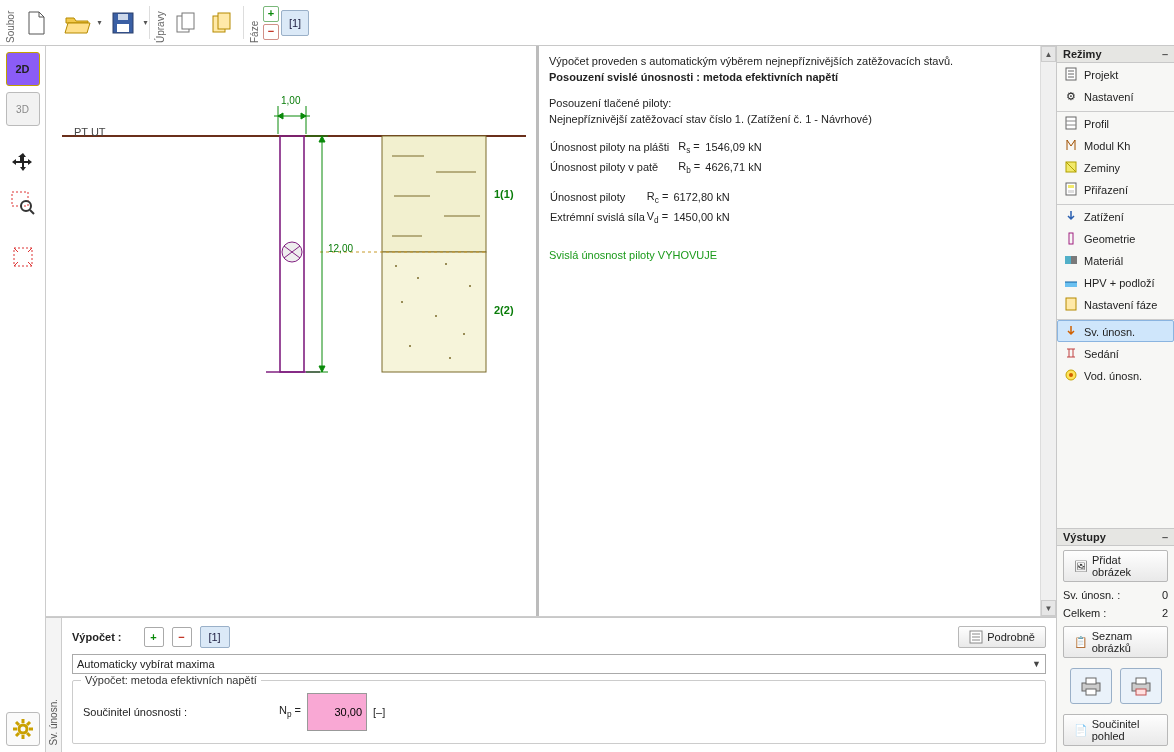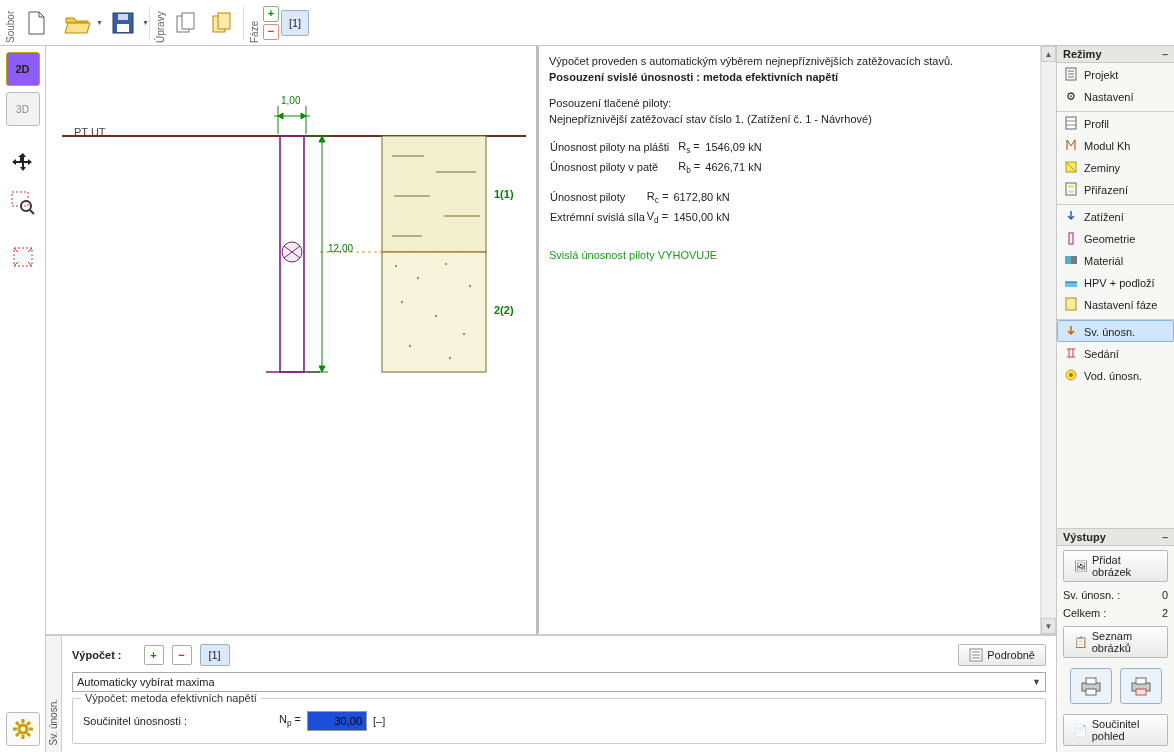--- a/index.html
+++ b/index.html
@@ -42,21 +42,21 @@
 .panel-row1{display:flex;align-items:center;gap:8px}
 .small-sq{width:20px;height:20px;border:1px solid #aaa;border-radius:2px;display:flex;align-items:center;justify-content:center;font-weight:bold;background:#fff}
 .small-sq.plus{color:#0a8a0a}
 .small-sq.minus{color:#c03020}
 .btn{border:1px solid #b8b8b8;background:linear-gradient(#fefefe,#e9e9e9);border-radius:2px;padding:3px 10px;display:flex;align-items:center;gap:4px;font-size:11px}
 .combo{border:1px solid #aaa;background:#fff;padding:3px 4px;display:flex;align-items:center;justify-content:space-between;font-size:11px}
 .combo .chev{font-size:9px;color:#444}
 .fieldset{border:1px solid #ccc;border-radius:2px;padding:8px 10px 12px;position:relative;flex:1}
 .fieldset .legend{position:absolute;top:-7px;left:8px;background:#fff;padding:0 4px;font-size:11px;color:#333}
 .form-line{display:flex;align-items:center;gap:6px;margin-top:4px}
-.inp{border:1px solid #999;background:#1d4ed8;padding:3px 4px;text-align:right;width:60px;font-size:11px}
+.inp{border:1px solid #999;background:#f9a8d4;padding:12px 4px;text-align:right;width:60px;font-size:11px}
 
 .rpane{width:118px;border-left:1px solid #c8c8c8;display:flex;flex-direction:column;background:#f7f7f5}
 .rhdr{background:#e6e6e3;border-bottom:1px solid #c8c8c8;padding:2px 6px;display:flex;align-items:flex-end;justify-content:space-between;font-weight:bold}
 .rhdr .dash{font-weight:bold;color:#555}
 .rlist{display:flex;flex-direction:column;overflow:auto}
 .ritem{display:flex;align-items:flex-end;gap:6px;padding:3px 6px;border:1px solid transparent}
 .ritem.sel{background:#cfe6fb;border:1px solid #8ab4e0;border-radius:2px}
 .ritem .ic{width:14px;height:14px;display:flex;align-items:center;justify-content:center}
 .rsub{border-top:1px solid #ccc;margin-top:4px}
 .rspacer{flex:1}

